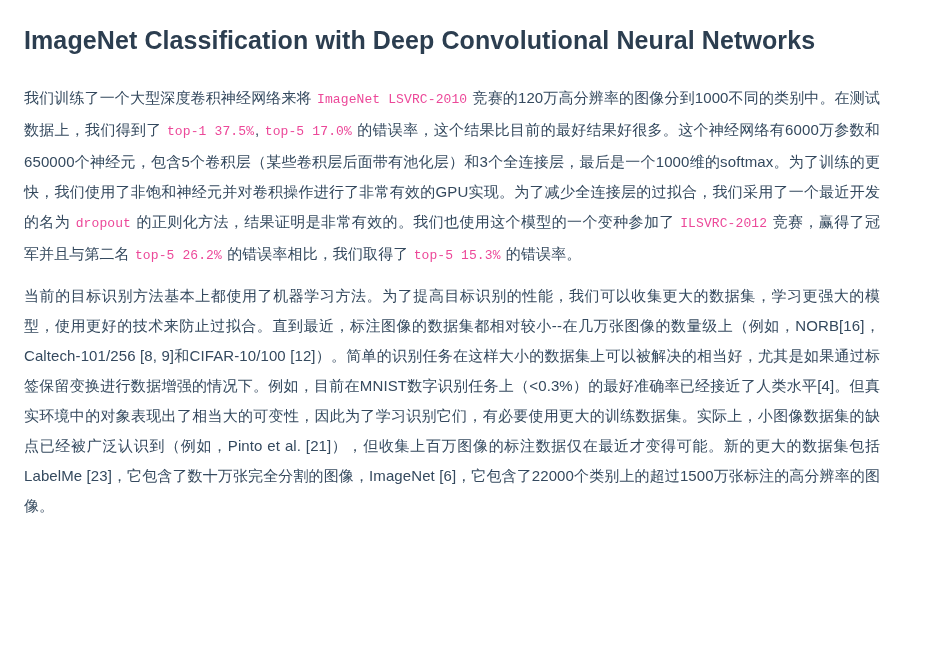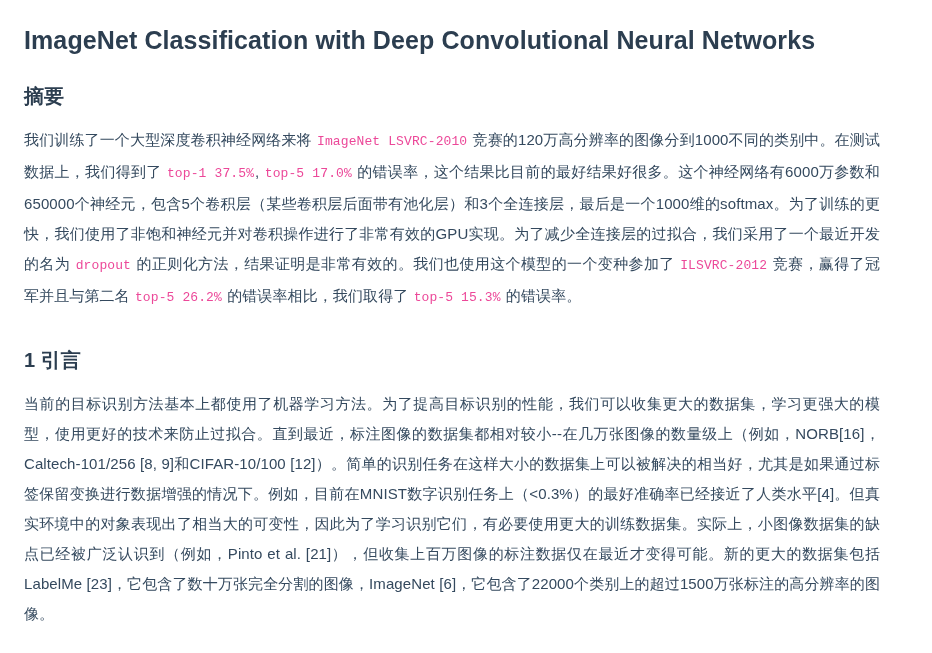--- a/index.html
+++ b/index.html
@@ -54,21 +54,19 @@
     white-space: nowrap;
   }
 </style>
 </head>
 <body>
 
 <div class="page">
 
   <h1 class="doc-title">ImageNet Classification with Deep Convolutional Neural Networks</h1>
 
-  <h2 class="section-title">摘要</h2>
 
   <p class="body-text">我们训练了一个大型深度卷积神经网络来将 <code class="mono">ImageNet LSVRC-2010</code> 竞赛的120万高分辨率的图像分到1000不同的类别中。在测试数据上，我们得到了 <code class="mono">top-1 37.5%</code>, <code class="mono">top-5 17.0%</code> 的错误率，这个结果比目前的最好结果好很多。这个神经网络有6000万参数和650000个神经元，包含5个卷积层（某些卷积层后面带有池化层）和3个全连接层，最后是一个1000维的softmax。为了训练的更快，我们使用了非饱和神经元并对卷积操作进行了非常有效的GPU实现。为了减少全连接层的过拟合，我们采用了一个最近开发的名为 <code class="mono">dropout</code> 的正则化方法，结果证明是非常有效的。我们也使用这个模型的一个变种参加了 <code class="mono">ILSVRC-2012</code> 竞赛，赢得了冠军并且与第二名 <code class="mono">top-5 26.2%</code> 的错误率相比，我们取得了 <code class="mono">top-5 15.3%</code> 的错误率。</p>
 
-  <h2 class="section-title spaced">1 引言</h2>
 
   <p class="body-text">当前的目标识别方法基本上都使用了机器学习方法。为了提高目标识别的性能，我们可以收集更大的数据集，学习更强大的模型，使用更好的技术来防止过拟合。直到最近，标注图像的数据集都相对较小--在几万张图像的数量级上（例如，NORB[16]，Caltech-101/256 [8, 9]和CIFAR-10/100 [12]）。简单的识别任务在这样大小的数据集上可以被解决的相当好，尤其是如果通过标签保留变换进行数据增强的情况下。例如，目前在MNIST数字识别任务上（&lt;0.3%）的最好准确率已经接近了人类水平[4]。但真实环境中的对象表现出了相当大的可变性，因此为了学习识别它们，有必要使用更大的训练数据集。实际上，小图像数据集的缺点已经被广泛认识到（例如，Pinto et al. [21]），但收集上百万图像的标注数据仅在最近才变得可能。新的更大的数据集包括LabelMe [23]，它包含了数十万张完全分割的图像，ImageNet [6]，它包含了22000个类别上的超过1500万张标注的高分辨率的图像。</p>
 
 </div>
 
 </body></html>

